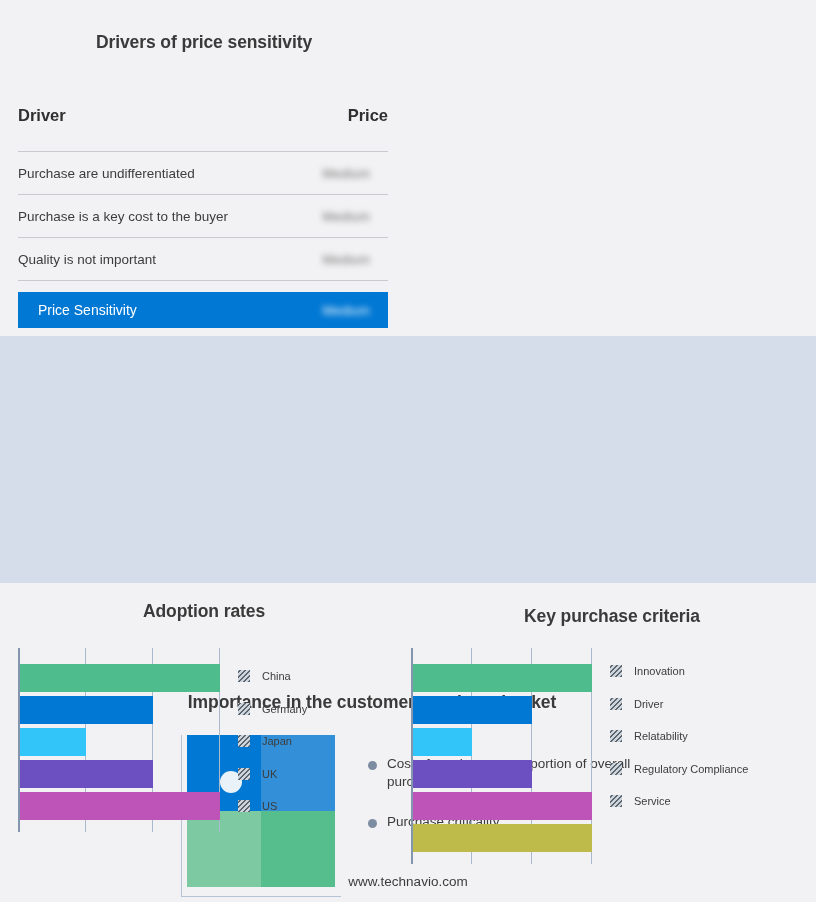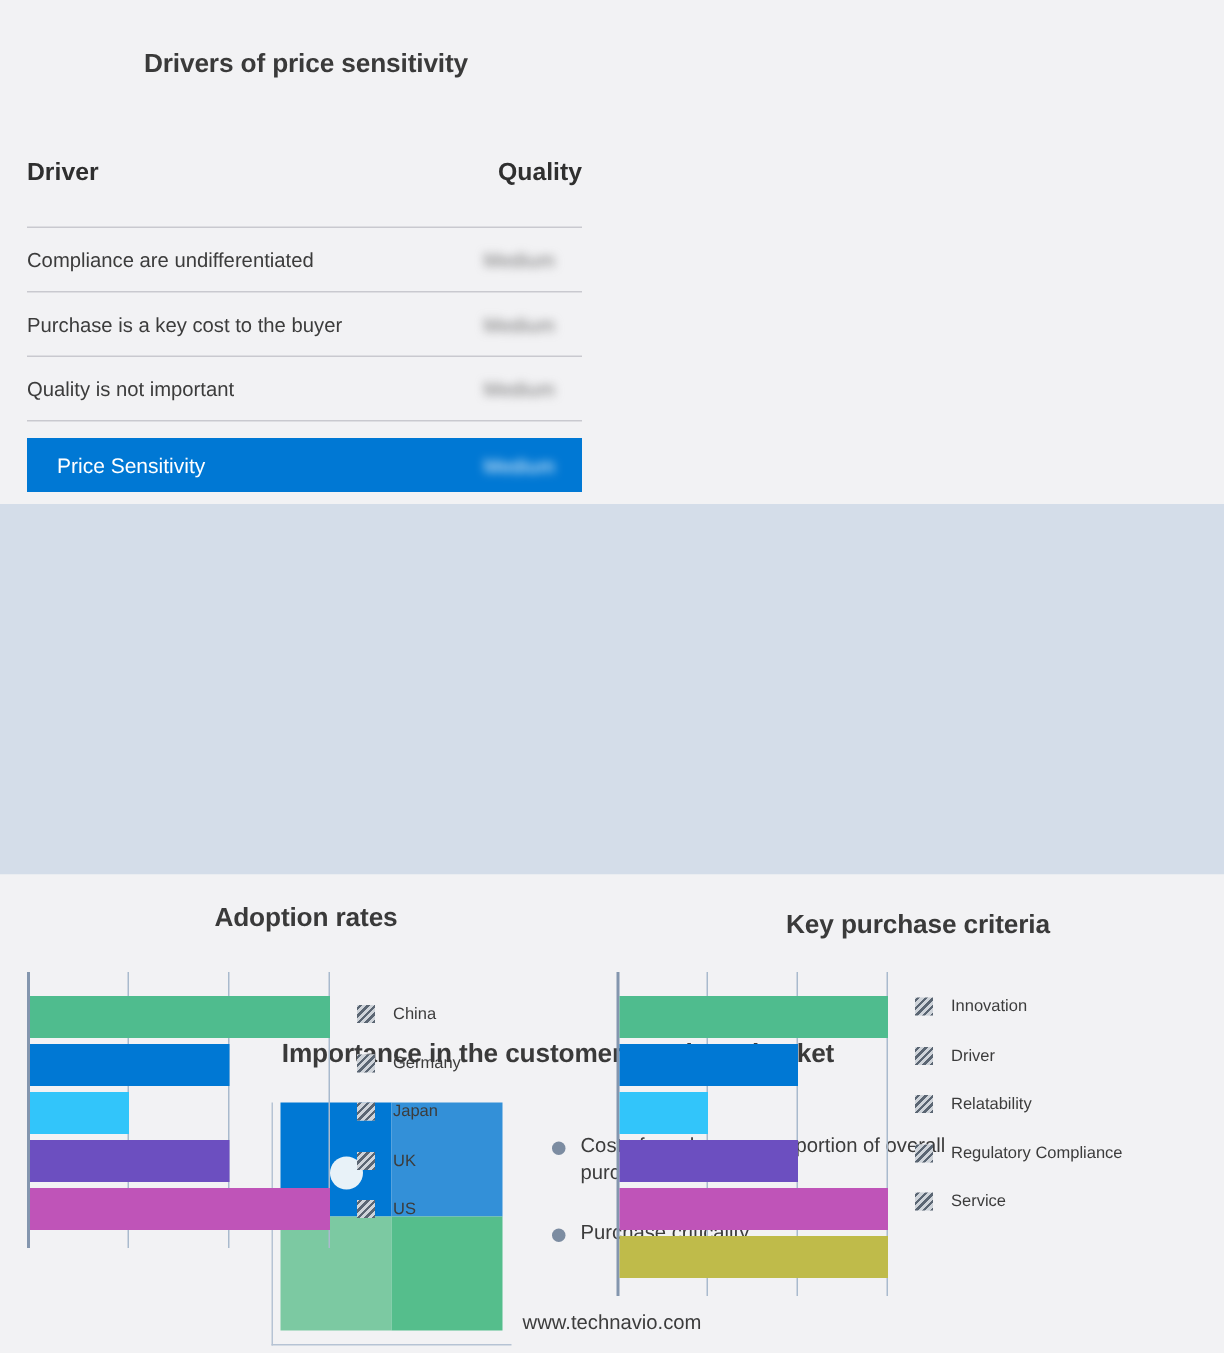--- a/index.html
+++ b/index.html
@@ -245,25 +245,25 @@
 <div class="band-top"></div>
 <div class="band-mid"></div>
 <div class="band-bottom"></div>
 
 <div id="drivers-panel">
   <div class="panel-title" id="drivers-title">Drivers of price sensitivity</div>
 
   <div class="drv-table">
     <div class="drv-head">
       <span class="drv-head-cell">Driver</span>
-      <span class="drv-head-cell">Quality</span>
+      <span class="drv-head-cell">Price</span>
     </div>
 
     <div class="drv-row">
-      <span class="drv-row-label">Compliance are undifferentiated</span>
+      <span class="drv-row-label">Purchase are undifferentiated</span>
       <span class="drv-impact">Medium</span>
     </div>
 
     <div class="drv-row">
       <span class="drv-row-label">Purchase is a key cost to the buyer</span>
       <span class="drv-impact">Medium</span>
     </div>
 
     <div class="drv-row">
       <span class="drv-row-label">Quality is not important</span>

